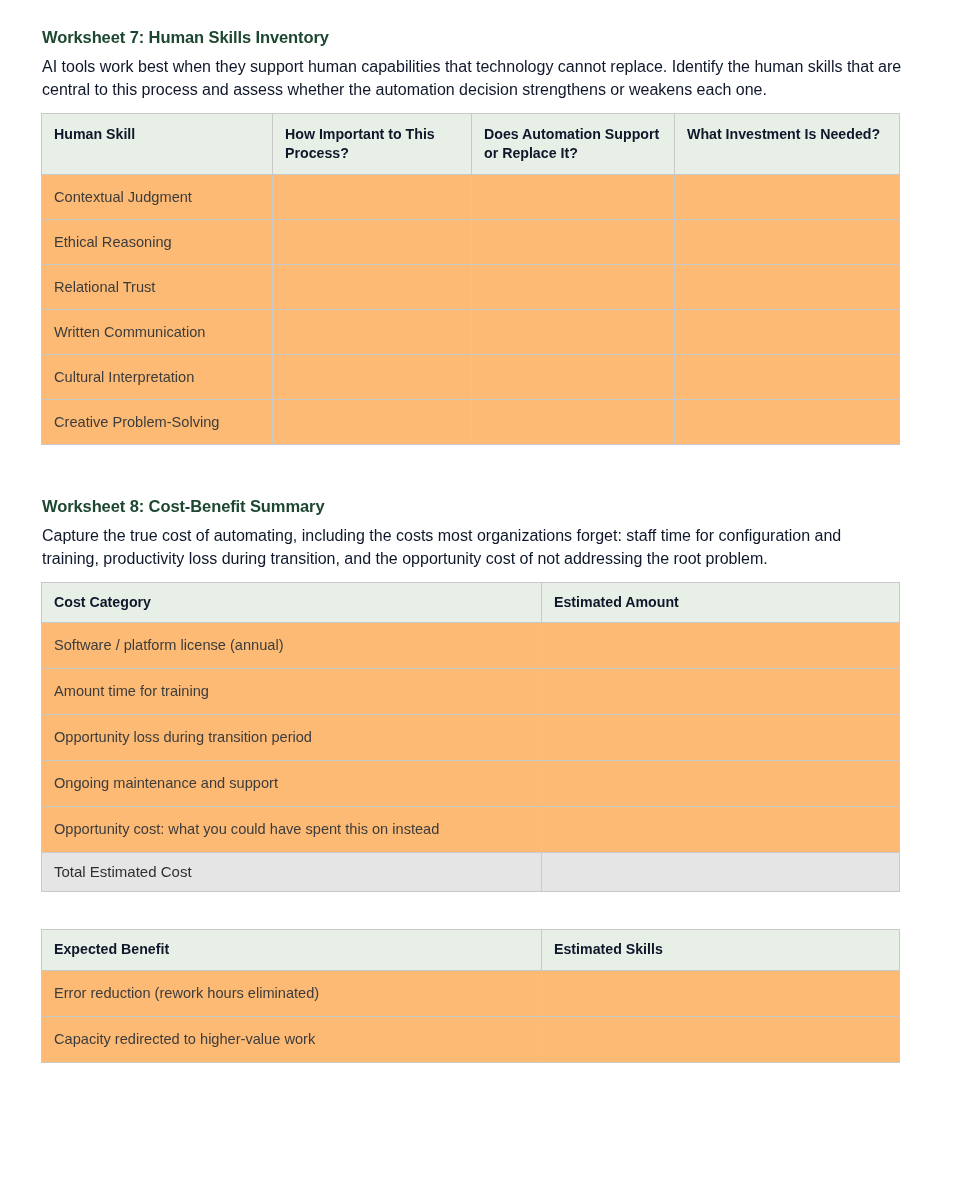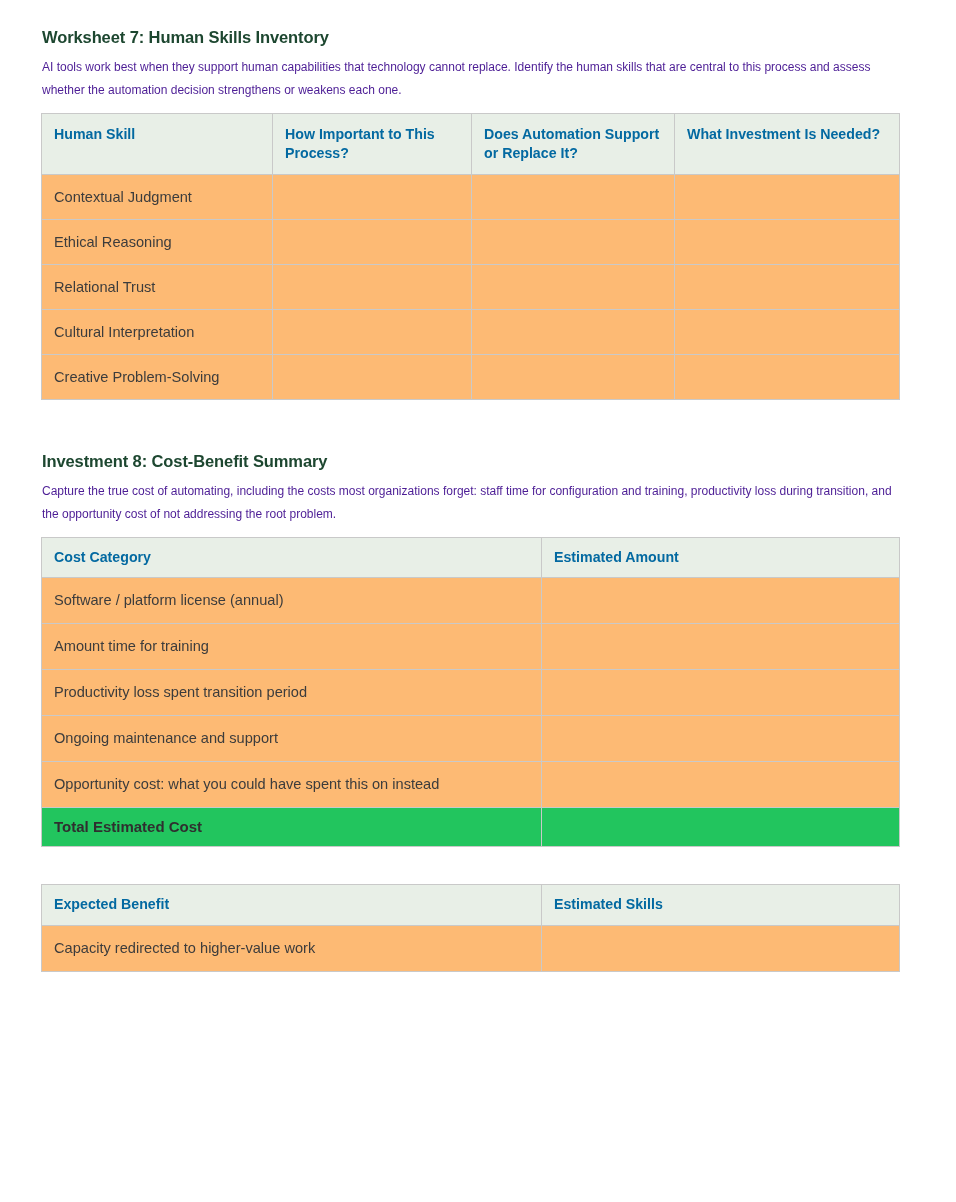--- a/index.html
+++ b/index.html
@@ -20,23 +20,23 @@
     width: 956px;
   }
   .ws-title {
     font-size: 16.5px;
     font-weight: bold;
     color: #1d4730;
     margin: 8px 0 9px 1px;
     letter-spacing: -0.1px;
   }
   .ws-intro {
-    font-size: 12px;
+    font-size: 16px;
     line-height: 22.5px;
-    color: #4c1d95;
+    color: #0f172a;
     margin: 0 0 12px 1px;
     max-width: 860px;
   }
   table.wsheet {
     border-collapse: collapse;
     width: 858px;
     table-layout: fixed;
     margin: 0 0 0 0;
   }
   table.wsheet th,
@@ -44,36 +44,36 @@
     border: 1px solid #c9c9c9;
     text-align: left;
     vertical-align: top;
     padding: 11px 12px 11px 12px;
     font-size: 14.6px;
     line-height: 20px;
     box-sizing: border-box;
   }
   table.wsheet th {
     background: #e8efe7;
-    color: #0369a1;
+    color: #0f172a;
     font-weight: bold;
     font-size: 14.2px;
     line-height: 19px;
     padding-top: 11px;
     padding-bottom: 11px;
   }
   table.wsheet td {
     background: #fdba74;
     color: #3c3c3c;
     font-weight: normal;
   }
   table.wsheet td.total-cell {
-    background: #22c55e;
+    background: #e5e5e5;
     color: #2f2f2f;
-    font-weight: bold;
+    font-weight: normal;
     font-size: 15px;
   }
   
   #t-skills { margin-top: 2px; }
   #t-skills col.c1 { width: 231px; }
   #t-skills col.c2 { width: 199px; }
   #t-skills col.c3 { width: 203px; }
   #t-skills col.c4 { width: 225px; }
   #t-skills thead th { height: 52px; }
   #t-skills tbody td { height: 45px; }
@@ -133,39 +133,45 @@
           <td></td>
           <td></td>
         </tr>
         <tr>
           <td>Relational Trust</td>
           <td></td>
           <td></td>
           <td></td>
         </tr>
         <tr>
+          <td>Written Communication</td>
+          <td></td>
+          <td></td>
+          <td></td>
+        </tr>
+        <tr>
           <td>Cultural Interpretation</td>
           <td></td>
           <td></td>
           <td></td>
         </tr>
         <tr>
           <td>Creative Problem-Solving</td>
           <td></td>
           <td></td>
           <td></td>
         </tr>
       </tbody>
     </table>
   </section>
 
   <div class="block-gap"></div>
 
   <section>
-    <h2 class="ws-title">Investment 8: Cost-Benefit Summary</h2>
+    <h2 class="ws-title">Worksheet 8: Cost-Benefit Summary</h2>
     <p class="ws-intro">Capture the true cost of automating, including the costs most organizations forget: staff time for configuration and training, productivity loss during transition, and the opportunity cost of not addressing the root problem.</p>
 
     <table class="wsheet" id="t-cost">
       <colgroup>
         <col class="c1">
           <col class="c2">
       </colgroup>
       <thead>
         <tr>
           <th>Cost Category</th>
@@ -175,21 +181,21 @@
       <tbody>
         <tr>
           <td>Software / platform license (annual)</td>
           <td></td>
         </tr>
         <tr>
           <td>Amount time for training</td>
           <td></td>
         </tr>
         <tr>
-          <td>Productivity loss spent transition period</td>
+          <td>Opportunity loss during transition period</td>
           <td></td>
         </tr>
         <tr>
           <td>Ongoing maintenance and support</td>
           <td></td>
         </tr>
         <tr>
           <td>Opportunity cost: what you could have spent this on instead</td>
           <td></td>
         </tr>
@@ -206,20 +212,24 @@
           <col class="c2">
       </colgroup>
       <thead>
         <tr>
           <th>Expected Benefit</th>
           <th>Estimated Skills</th>
         </tr>
       </thead>
       <tbody>
         <tr>
+          <td>Error reduction (rework hours eliminated)</td>
+          <td></td>
+        </tr>
+        <tr>
           <td>Capacity redirected to higher-value work</td>
           <td></td>
         </tr>
       </tbody>
     </table>
   </section>
 
 </div>
 
 </body></html>

